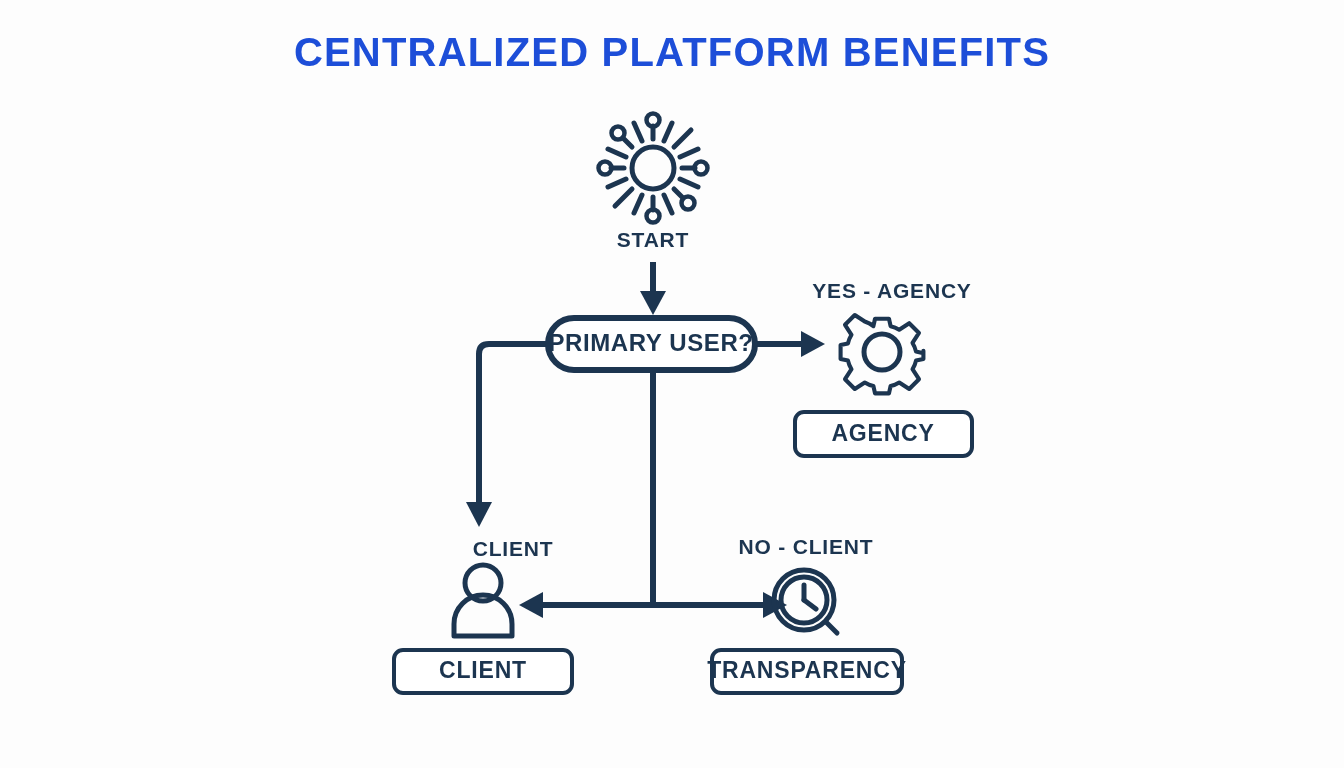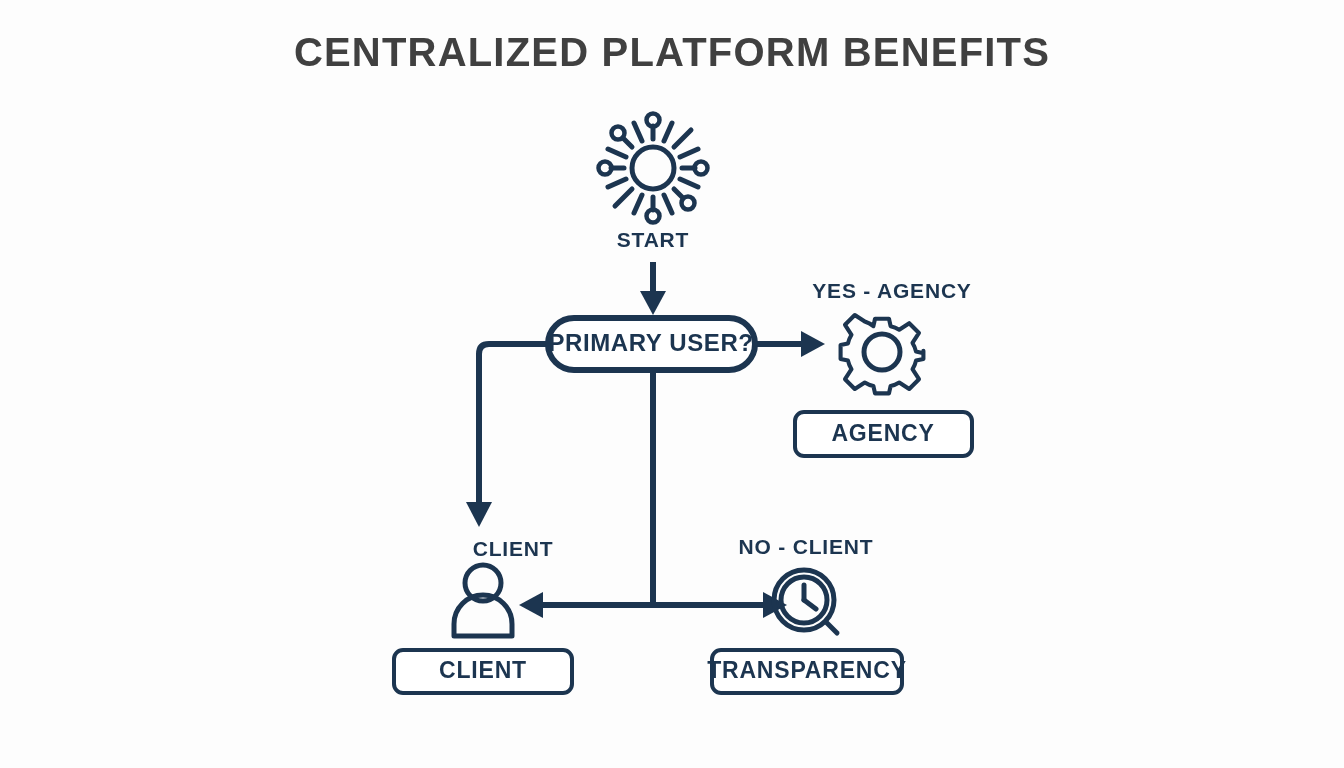--- a/index.html
+++ b/index.html
@@ -25,21 +25,21 @@
   .diagram-title {
     position: absolute;
     top: 30px;
     left: 0;
     width: 1344px;
     text-align: center;
     font-family: "Liberation Sans", sans-serif;
     font-size: 40px;
     font-weight: bold;
     letter-spacing: 1.2px;
-    color: #404040;
+    color: #1d4ed8;
     white-space: nowrap;
   }
   svg.flow {
     position: absolute;
     top: 0;
     left: 0;
     width: 1344px;
     height: 768px;
     display: block;
   }

